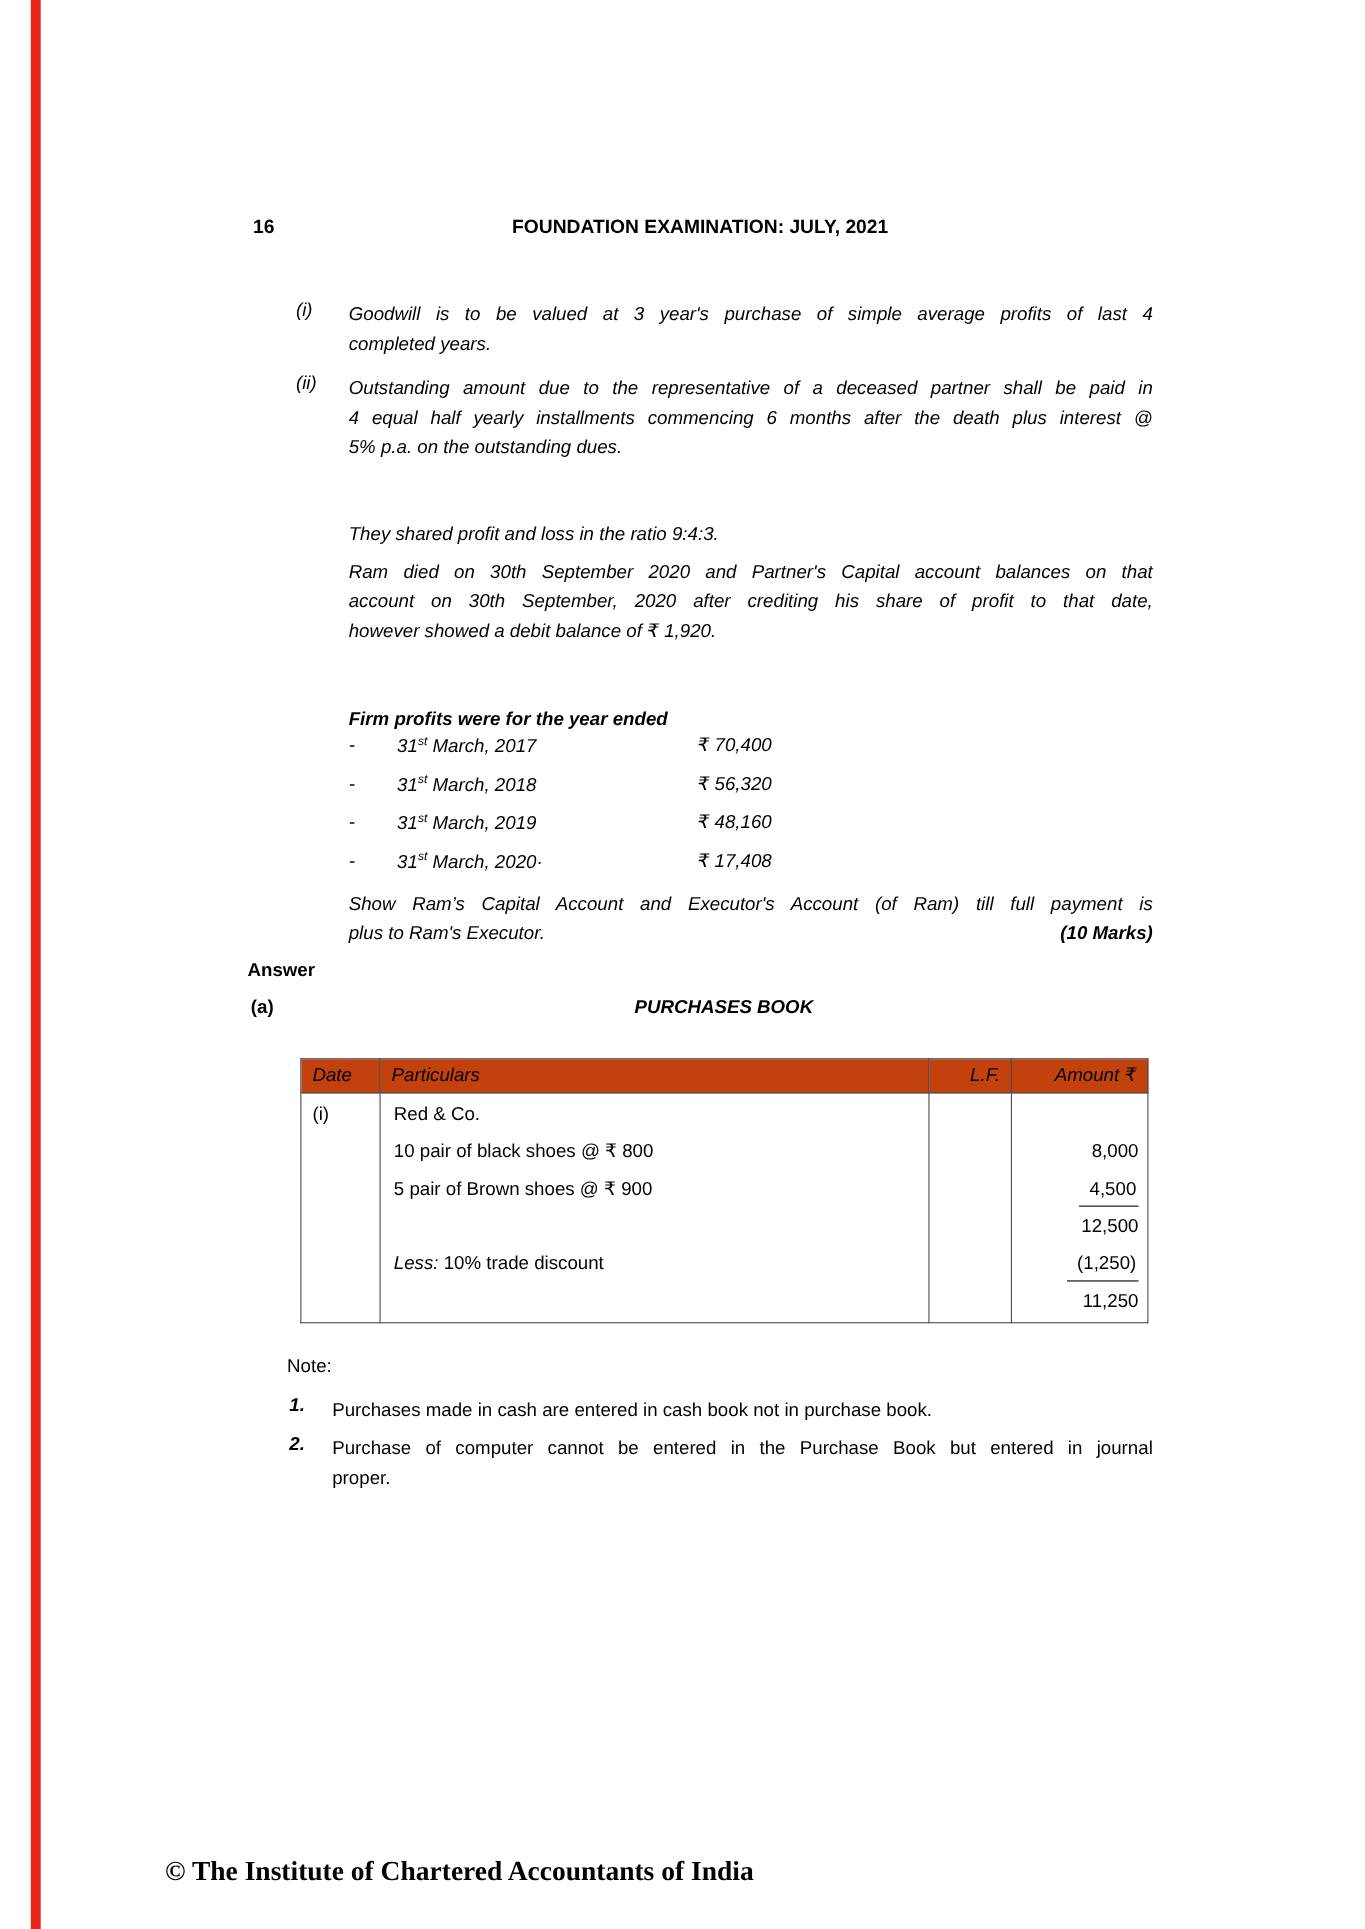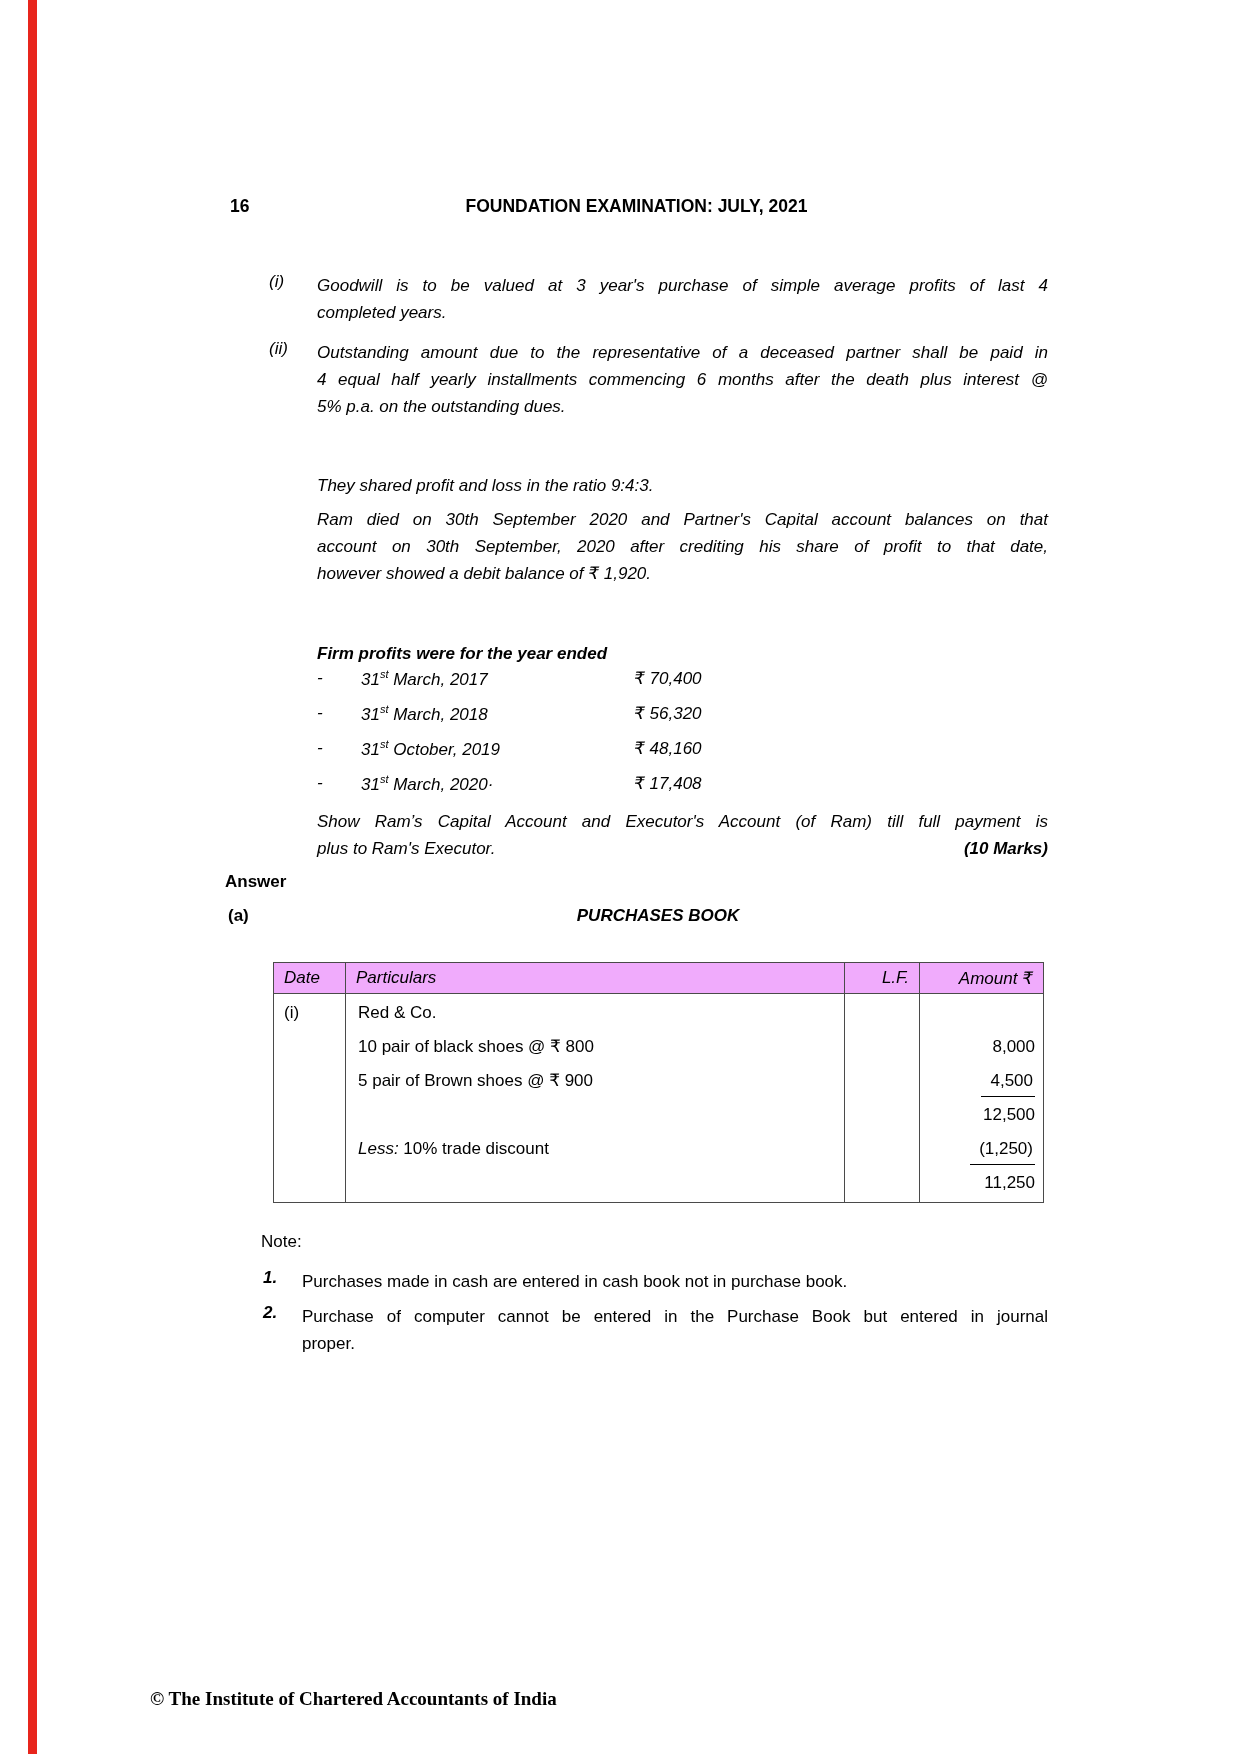--- a/index.html
+++ b/index.html
@@ -59,21 +59,21 @@
   .part-label { position: absolute; left: 3px; top: 0; }
   .table-title { display: block; margin-left: 48px; width: 770px; text-align: center; font-style: italic; }
 
   
   table.pbook {
     position: absolute; top: 962px; left: 48px;
     width: 770px; border-collapse: collapse; table-layout: fixed;
   }
   .pbook th, .pbook td { border: 1.5px solid #4a4a4a; }
   .pbook thead th {
-    background: #f0abfc;
+    background: #c2410c;
     font-style: italic; font-weight: normal;
     height: 30px; padding: 0 10px; text-align: left;
   }
   .pbook thead th.r { text-align: right; }
   .pbook tbody td { vertical-align: top; padding: 2px 0; }
   .tl { height: 34px; line-height: 34px; white-space: nowrap; overflow: visible; }
   .c-date .tl { padding-left: 10px; }
   .c-part .tl { padding-left: 12px; }
   .c-amt { text-align: right; }
   .c-amt .tl { padding-right: 8px; }
@@ -83,21 +83,21 @@
   
   .note-h { position: absolute; top: 1232px; left: 36px; font-weight: normal; }
   .note-item { position: absolute; left: 0; width: 100%; }
   #n1 { top: 1268px; } #n2 { top: 1303px; }
   .note-num { position: absolute; left: 38px; top: 0; font-weight: bold; font-style: italic; }
   .note-lines { margin: 0 0 0 77px; width: 746px; line-height: 27px; }
 
   .footer {
     position: absolute; left: 150px; top: 1688px;
     font-family: "Liberation Serif", "DejaVu Serif", serif;
-    font-weight: bold; font-size: 19px;
+    font-weight: bold; font-size: 25px;
   }
 </style>
 </head>
 <body>
 
 <div class="page">
   <div class="red-rule"></div>
 
   <div class="content">
 
@@ -138,21 +138,21 @@
       <span class="pdate"><span>31</span><sup>st</sup><span> March, 2017</span></span>
       <span class="pamount">₹ 70,400</span>
     </div>
     <div class="profit-row" id="pr1">
       <span class="dash">-</span>
       <span class="pdate"><span>31</span><sup>st</sup><span> March, 2018</span></span>
       <span class="pamount">₹ 56,320</span>
     </div>
     <div class="profit-row" id="pr2">
       <span class="dash">-</span>
-      <span class="pdate"><span>31</span><sup>st</sup><span> October, 2019</span></span>
+      <span class="pdate"><span>31</span><sup>st</sup><span> March, 2019</span></span>
       <span class="pamount">₹ 48,160</span>
     </div>
     <div class="profit-row" id="pr3">
       <span class="dash">-</span>
       <span class="pdate"><span>31</span><sup>st</sup><span> March, 2020·</span></span>
       <span class="pamount">₹ 17,408</span>
     </div>
 
     <div class="q-para" id="p-closing">
       <div class="jline">Show Ram’s Capital Account and Executor's Account (of Ram) till full payment is</div>

